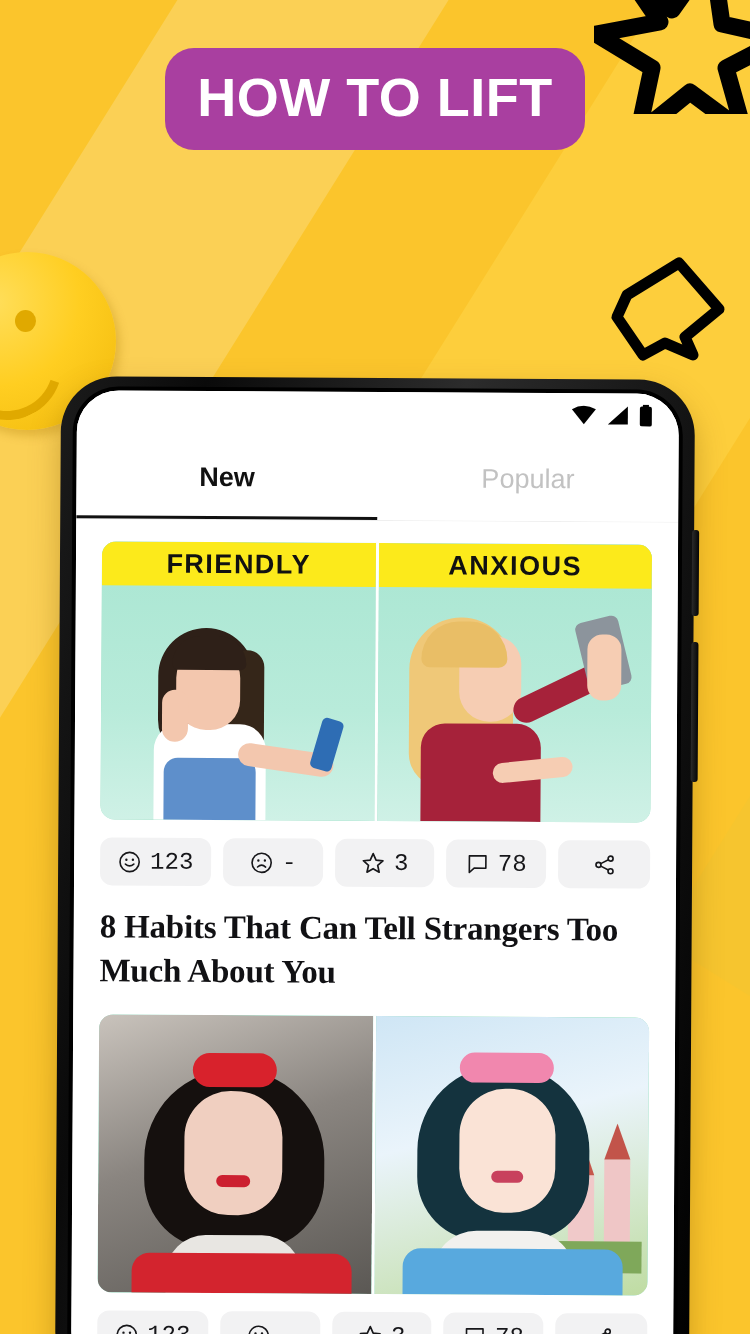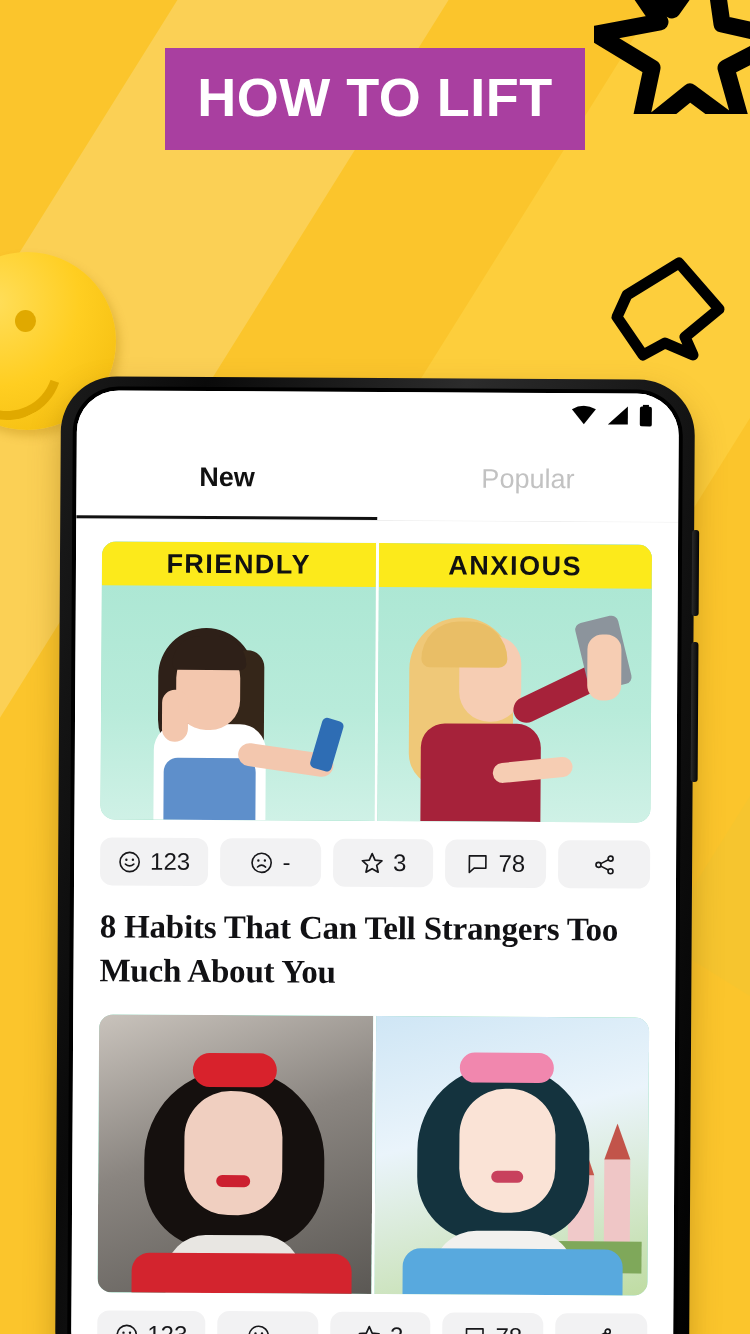--- a/index.html
+++ b/index.html
@@ -57,21 +57,21 @@
     color:#FFFFFF;
     font-weight:bold;
     letter-spacing:.5px;
     text-align:center;
     line-height:1;
     white-space:nowrap;
     display:inline-block;
   }
   .band-row { text-align:center; }
   .band-1 { font-size:54px; padding:22px 38px 26px; margin-bottom:8px; }
-  .band-2 { font-size:54px; padding:22px 32px 26px; margin-bottom:8px; }
+  .band-2 { font-size:54px; padding:22px 32px 26px; margin-bottom:8px;border-radius:29px; }
   .band-3 { font-size:54px; padding:22px 46px 26px; }
 
   
   .phone {
     position:absolute;
     left:58px; top:378px;
     width:634px; height:1010px;
     border-radius:56px;
     background:linear-gradient(100deg,#1b1b1b 0%,#0a0a0a 18%,#2c2c2c 50%,#101010 82%,#000 100%);
     box-shadow: 0 14px 30px rgba(120,80,0,.35);
@@ -220,21 +220,21 @@
     border-radius:12px;
     height:48px;
     display:flex; align-items:center; justify-content:center;
     gap:9px;
     padding:0 18px;
     flex:1;
     cursor:pointer;
   }
   .pill .cnt {
     font-size:24px; color:#17171A;
-    font-family:Liberation Sans, sans-serif;
+    font-family:Liberation Mono, monospace;
   }
   .pill.share { flex:0 0 92px; }
 
   
   .article-title {
     margin-top:20px;
     font-family:"Liberation Serif", serif;
     font-weight:bold;
     font-size:33px;
     line-height:1.32;

